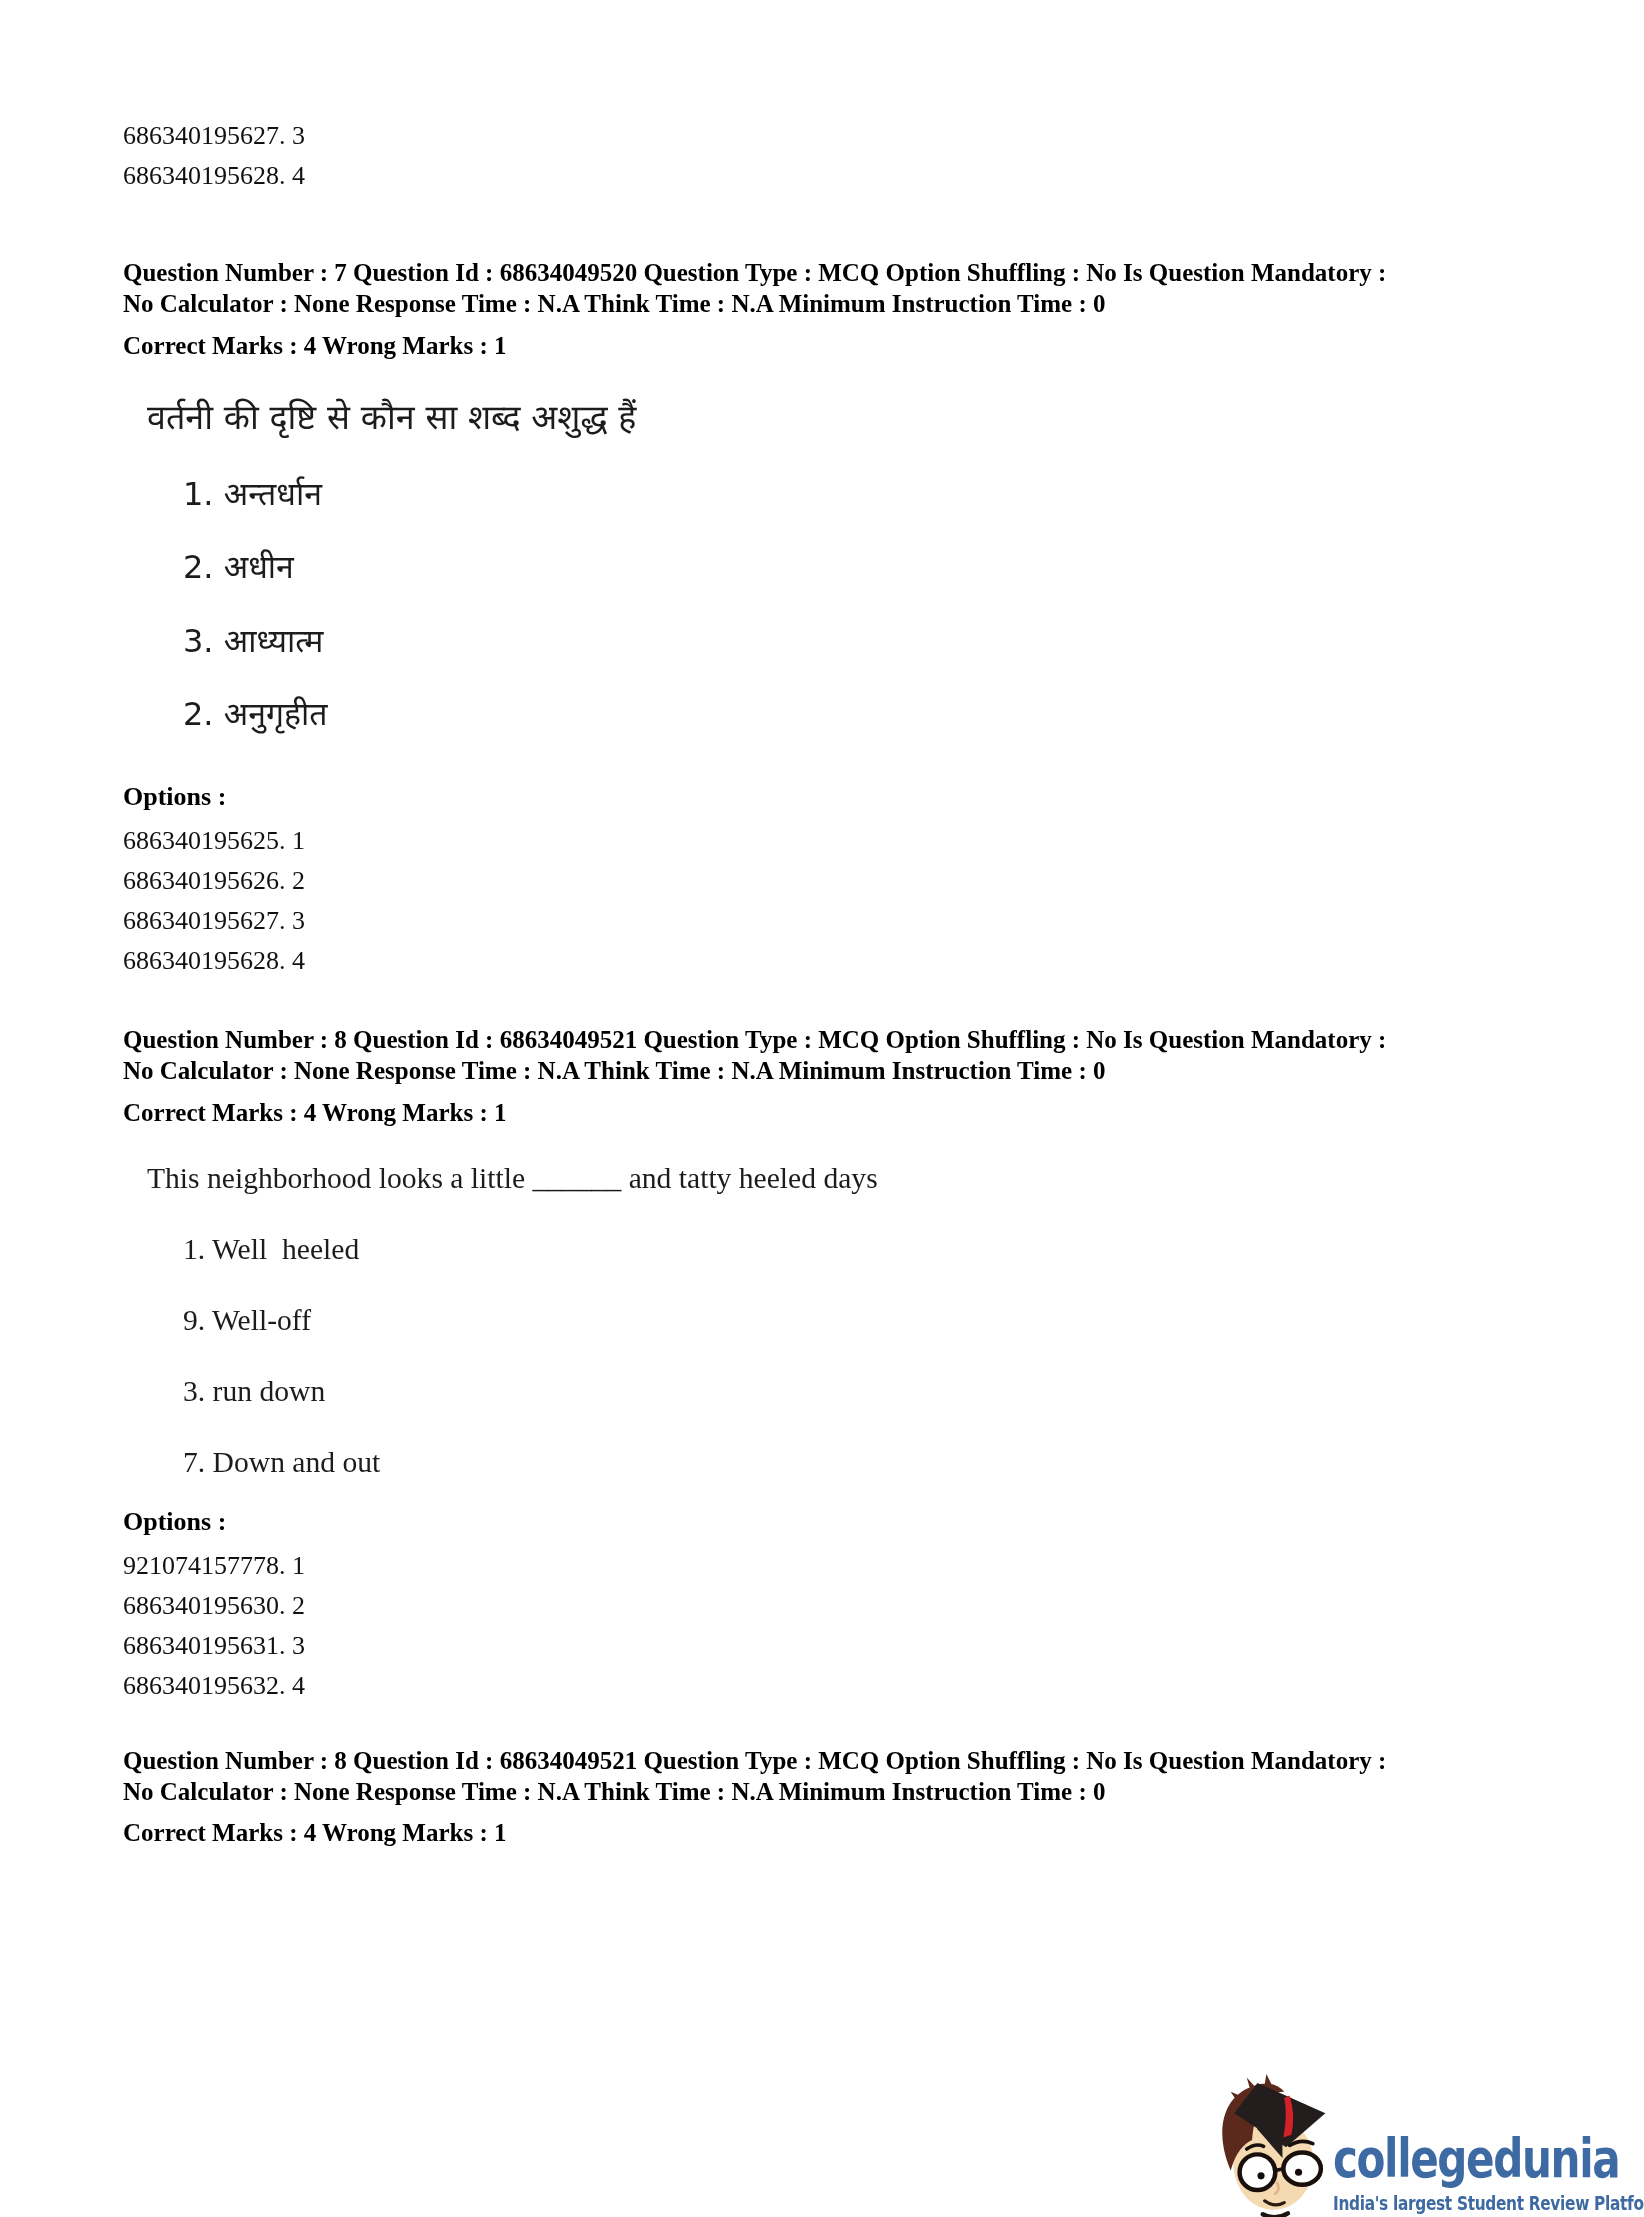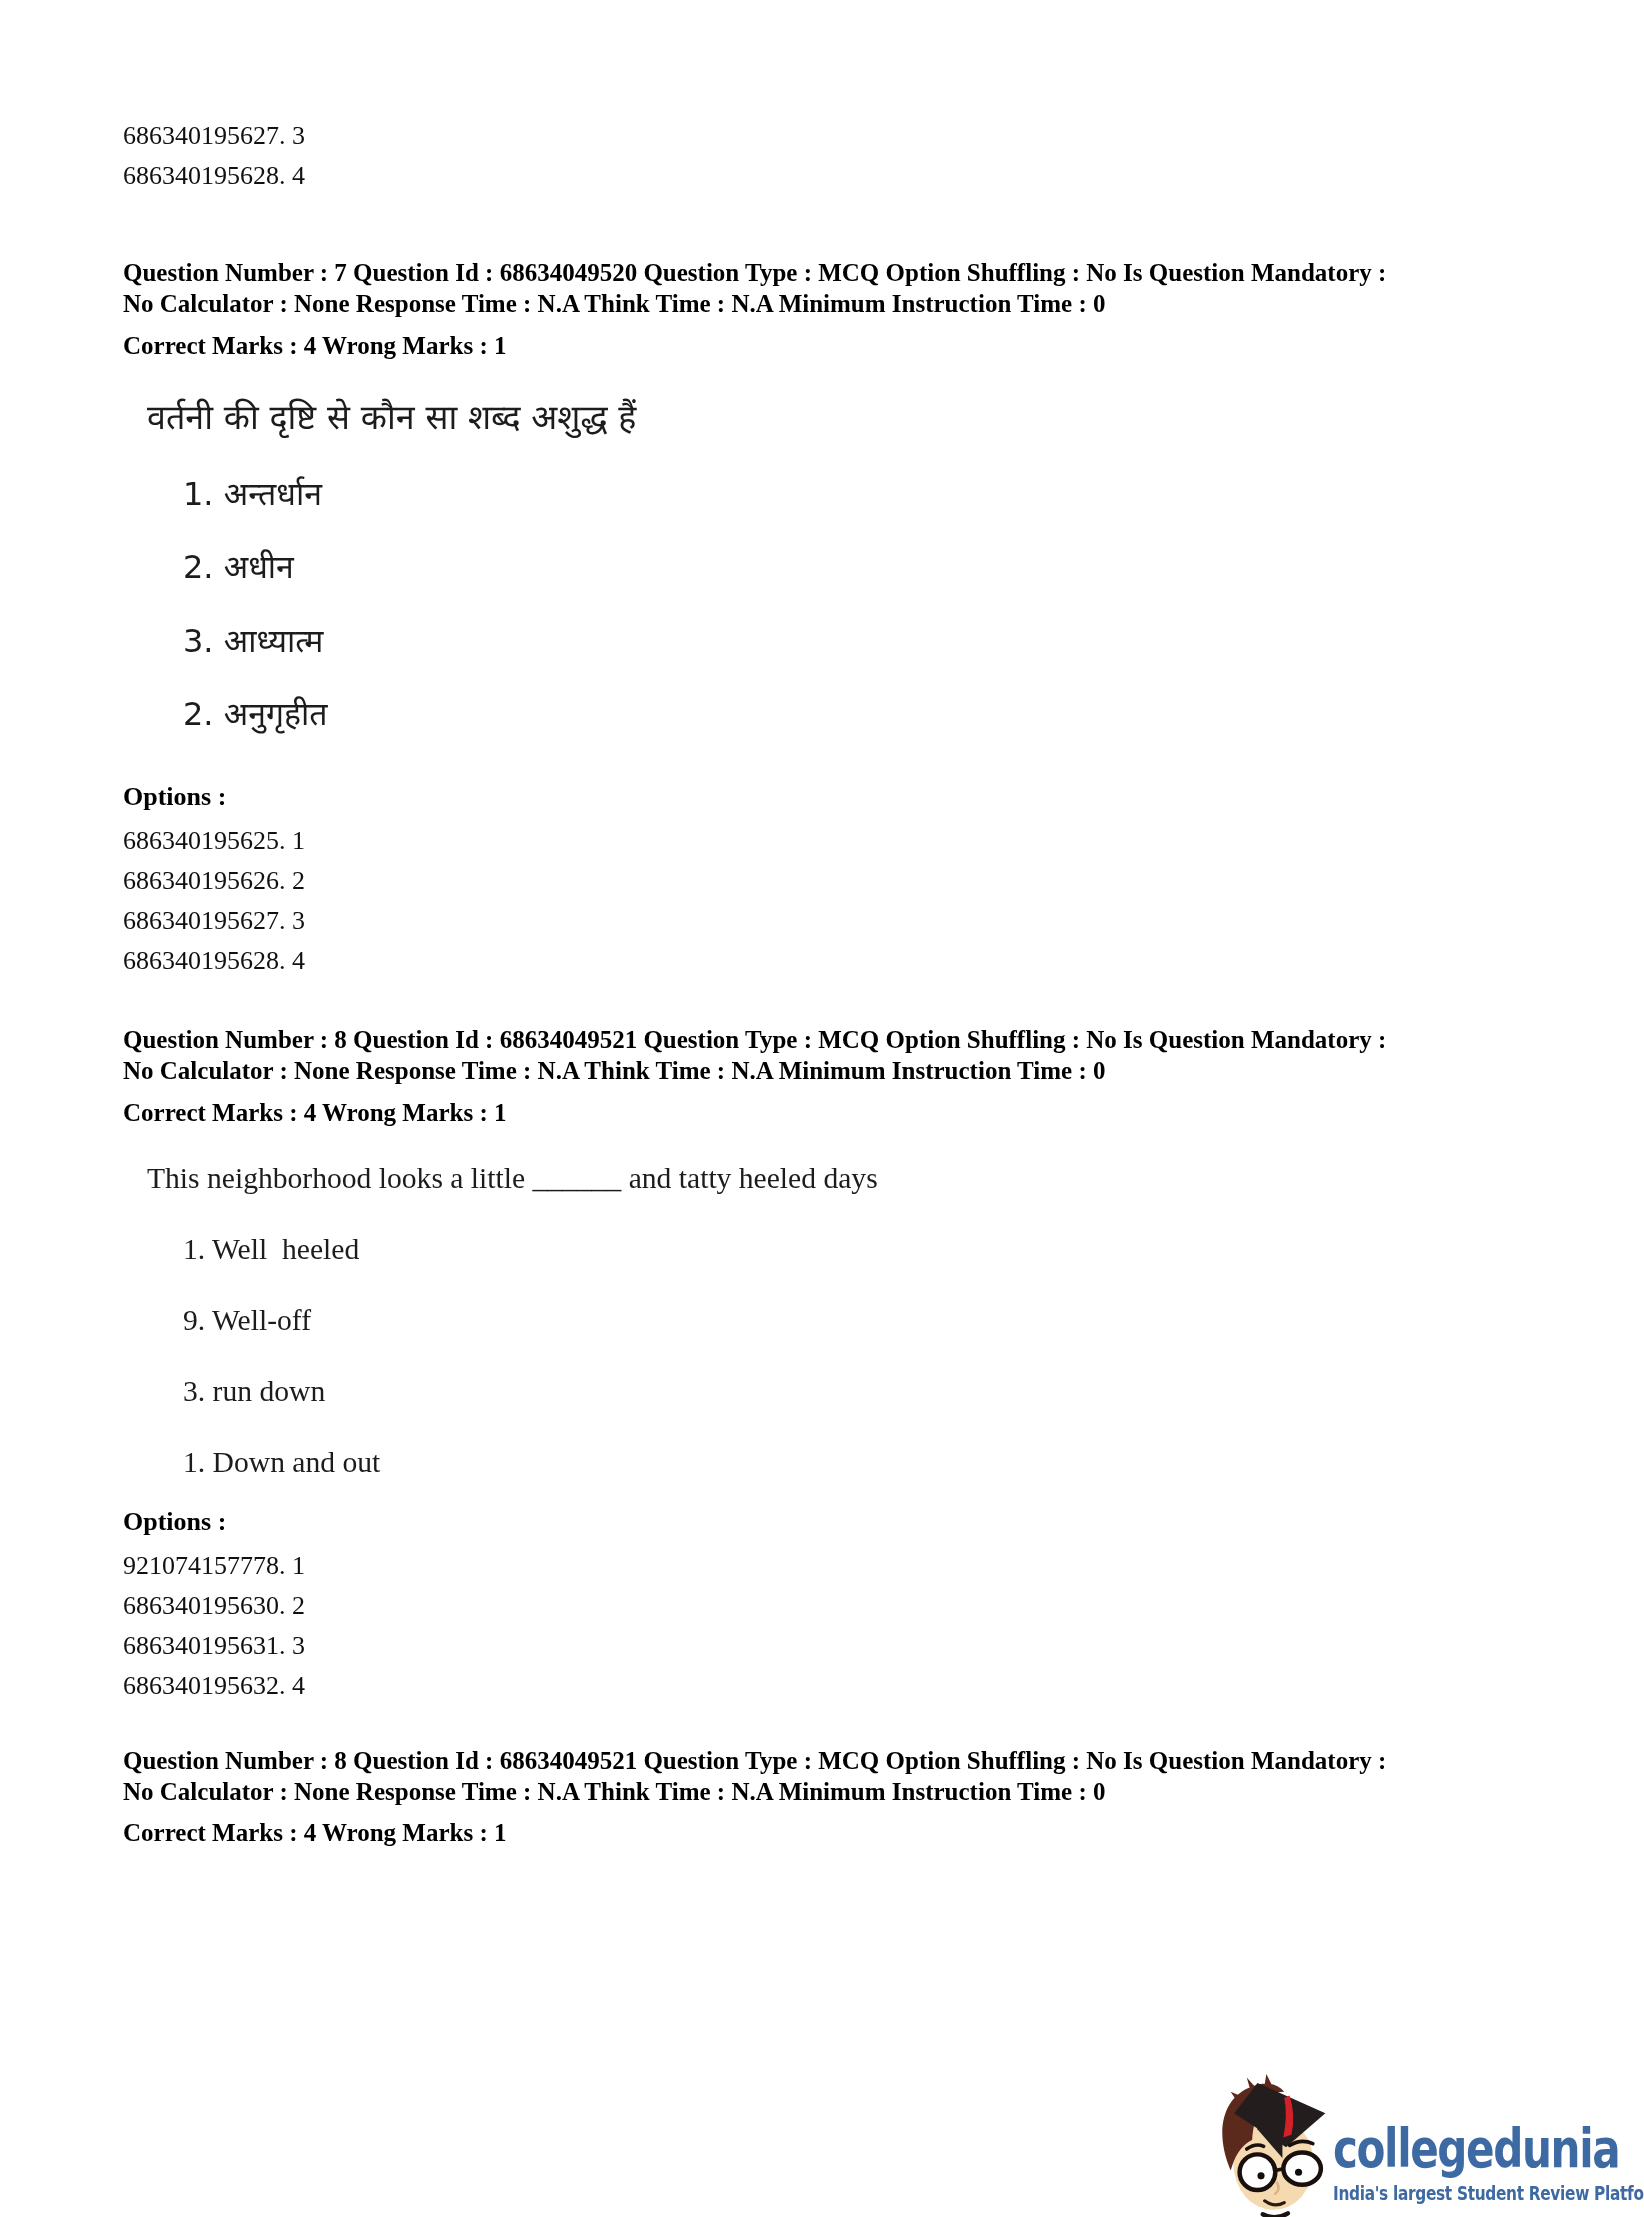--- a/index.html
+++ b/index.html
@@ -50,21 +50,21 @@
   .mt-44 { margin-top:39px; }
   .mt-38 { margin-top:34px; }
   .mt-35 { margin-top:31px; }
   .mt-28 { margin-top:25px; }
   .mt-12 { margin-top:10.7px; }
 
   
   .logo {
     position:absolute; left:1211px; top:2056px;
     width:433px; height:161px;
-    display:flex; align-items:center;
+    display:flex; align-items:flex-end;
   }
   .mascot { flex:none; width:134px; height:161px; }
   .logo-text { padding-top:56px; margin-left:-12.5px; }
   .brand-row { display:flex; align-items:flex-start; }
   .brand {
     font-family:"DejaVu Sans", sans-serif;
     font-weight:bold; font-size:54px; line-height:54px;
     letter-spacing:-1.8px;
     transform:scaleX(0.78); transform-origin:left top;
     white-space:nowrap;
@@ -125,21 +125,21 @@
       <span class="meta-line">No Calculator : None Response Time : N.A Think Time : N.A Minimum Instruction Time : 0</span>
     </p>
     <p class="meta-line marks">Correct Marks : 4 Wrong Marks : 1</p>
 
     <div class="qimg mt-35">
       <p class="qtext-en">This neighborhood looks a little ______ and tatty heeled days</p>
       <ul class="choices choices-en">
         <li>1. Well  heeled</li>
         <li>9. Well-off</li>
         <li>3. run down</li>
-        <li>1. Down and out</li>
+        <li>7. Down and out</li>
       </ul>
     </div>
 
     <p class="opts-label mt-28">Options :</p>
     <div class="mt-12">
       <p class="id-line">921074157778. 1</p>
       <p class="id-line">686340195630. 2</p>
       <p class="id-line">686340195631. 3</p>
       <p class="id-line">686340195632. 4</p>
     </div>

